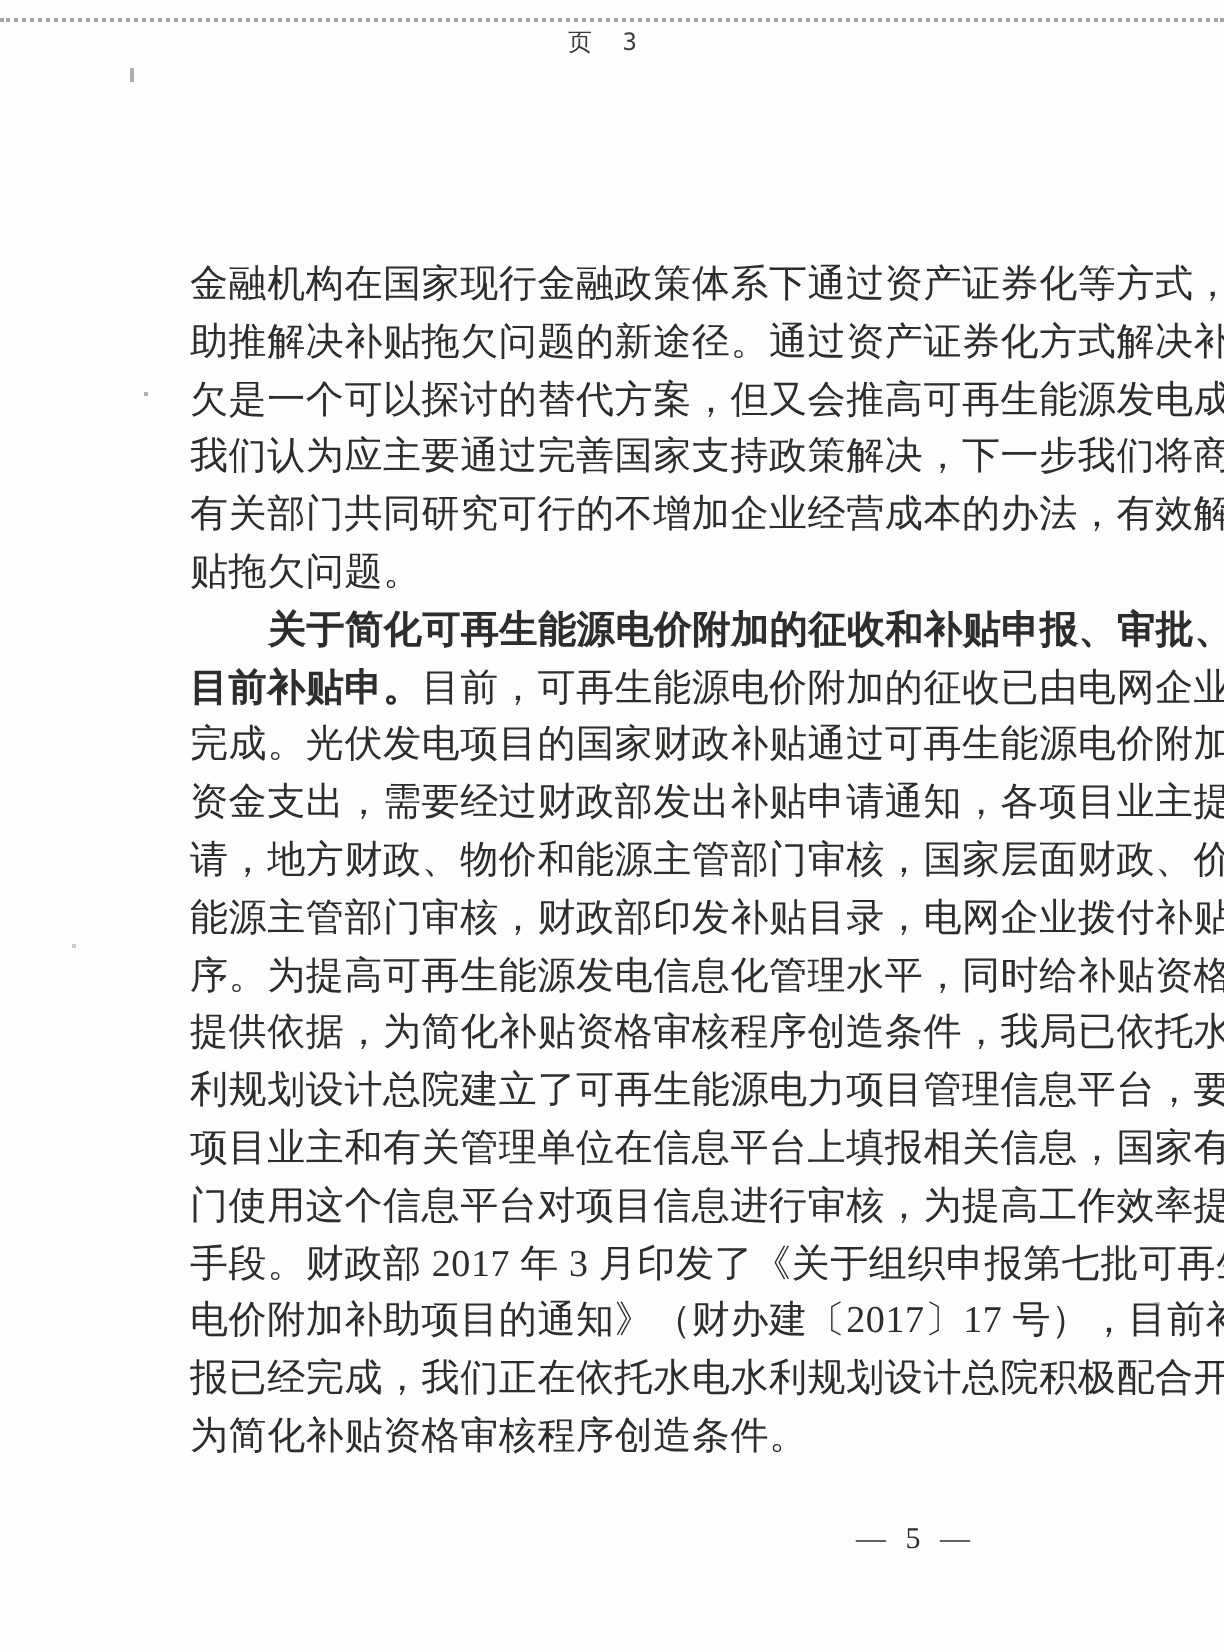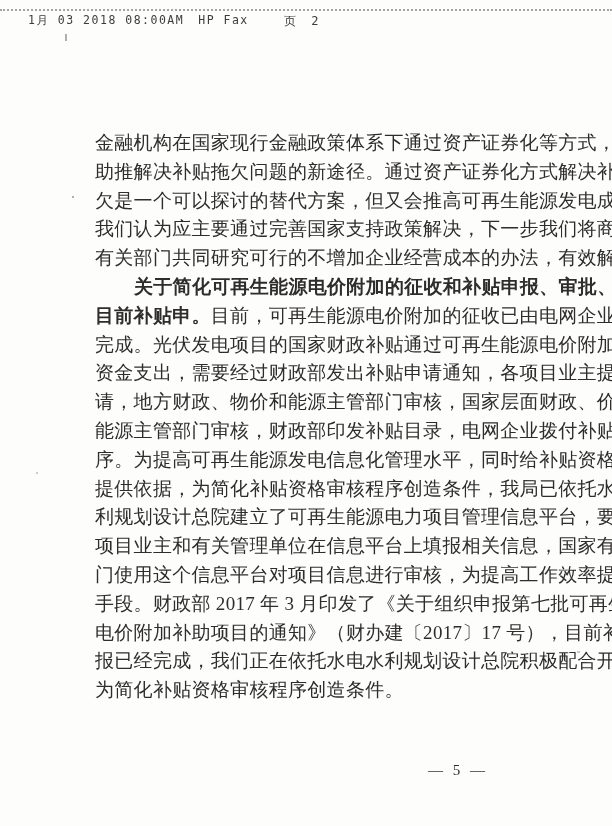--- a/index.html
+++ b/index.html
@@ -66,32 +66,30 @@
   .speck-3 { left: 36px; top: 472px; width: 2px; height: 1.5px; opacity: .35; }
   .speck-4 { left: 577px; top: 651px; width: 3px; height: 1.5px; opacity: .35; }
 </style>
 </head>
 <body>
 
 <div class="page">
 
   <div class="top-scan-line"></div>
 
-  <div class="fax-header">
-    <span>1月  03  2018  08:00AM</span><span class="fax-device">HP Fax</span>
-  </div>
 
-  <div class="page-indicator">页 2</div>
+  <div class="page-indicator">页 3</div>
 
   <div class="body-text">
     <div class="line"><span class="b"></span><span>金融机构在国家现行金融政策体系下通过资产证券化等方式，探索</span></div>
     <div class="line"><span class="b"></span><span>助推解决补贴拖欠问题的新途径。通过资产证券化方式解决补贴拖</span></div>
     <div class="line"><span class="b"></span><span>欠是一个可以探讨的替代方案，但又会推高可再生能源发电成本，</span></div>
     <div class="line"><span class="b"></span><span>我们认为应主要通过完善国家支持政策解决，下一步我们将商请各</span></div>
     <div class="line"><span class="b"></span><span>有关部门共同研究可行的不增加企业经营成本的办法，有效解决补</span></div>
+    <div class="line"><span class="b"></span><span>贴拖欠问题。</span></div>
     <div class="line indent"><span class="b">关于简化可再生能源电价附加的征收和补贴申报、审批、拨付</span><span></span></div>
     <div class="line"><span class="b">目前补贴申。</span><span>目前，可再生能源电价附加的征收已由电网企业代为</span></div>
     <div class="line"><span class="b"></span><span>完成。光伏发电项目的国家财政补贴通过可再生能源电价附加补助</span></div>
     <div class="line"><span class="b"></span><span>资金支出，需要经过财政部发出补贴申请通知，各项目业主提出申</span></div>
     <div class="line"><span class="b"></span><span>请，地方财政、物价和能源主管部门审核，国家层面财政、价格和</span></div>
     <div class="line"><span class="b"></span><span>能源主管部门审核，财政部印发补贴目录，电网企业拨付补贴等程</span></div>
     <div class="line"><span class="b"></span><span>序。为提高可再生能源发电信息化管理水平，同时给补贴资格审核</span></div>
     <div class="line"><span class="b"></span><span>提供依据，为简化补贴资格审核程序创造条件，我局已依托水电水</span></div>
     <div class="line"><span class="b"></span><span>利规划设计总院建立了可再生能源电力项目管理信息平台，要求各</span></div>
     <div class="line"><span class="b"></span><span>项目业主和有关管理单位在信息平台上填报相关信息，国家有关部</span></div>

